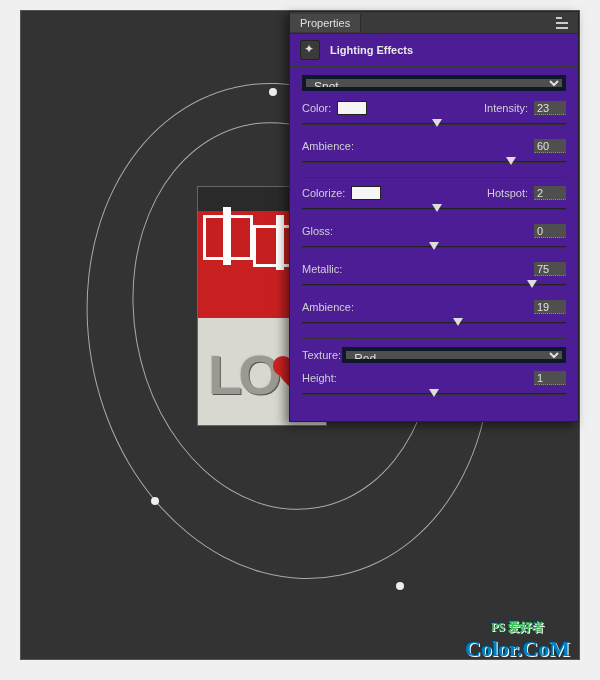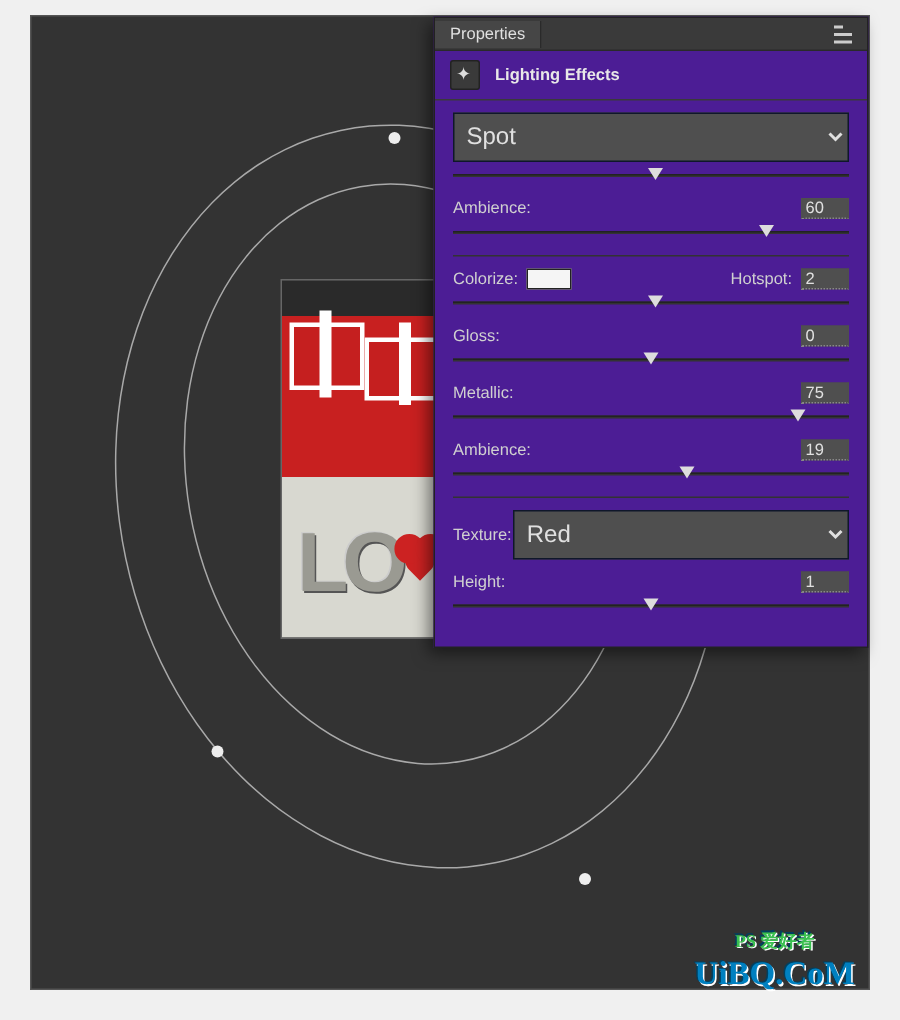--- a/index.html
+++ b/index.html
@@ -15,21 +15,21 @@
   }
   .frame {
     position: absolute;
     left: 20px; top: 10px;
     width: 560px; height: 650px;
     background: #333333;
     border: 1px solid #555;
   }
   .canvas-area {
     position: absolute;
-    left: 8px; top: 0;
+    left: 18px; top: 0;
     width: 560px; height: 650px;
   }
   .ellipse {
     position: absolute;
     border: 1px solid rgba(220,220,220,0.7);
     border-radius: 50%;
   }
   .ellipse.outer {
     left: 50px; top: 70px;
     width: 400px; height: 500px;
@@ -136,24 +136,24 @@
     left: 3px; top: 1px;
     color: #ddd;
     font-size: 12px;
   }
   .section-title { font-weight: bold; color: #e8e8e8; }
 
   .panel-body { padding: 8px 12px 18px 12px; }
   .dropdown {
     width: 100%;
     background: #4f4f4f;
-    border: 1px solid #0f172a;
+    border: 4px solid #0f172a;
     color: #e0e0e0;
-    height: 33px;
-    font-size: 16px;
+    height: 16px;
+    font-size: 12px;
     padding: 0 4px;
   }
   .row {
     display: flex;
     align-items: center;
     margin-top: 8px;
     gap: 6px;
   }
   .label { color: #d0d0d0; }
   .swatch {
@@ -254,20 +254,26 @@
       <div class="le-icon"></div>
       <div class="section-title">Lighting Effects</div>
     </div>
 
     <div class="panel-body">
       <select class="dropdown">
         <option>Spot</option>
       </select>
 
       
+      <div class="row">
+        <span class="label">Color:</span>
+        <span class="swatch"></span>
+        <span class="label right">Intensity:</span>
+        <input class="value-input" value="23" style="">
+      </div>
       <div class="slider">
         <div class="track"></div>
           <div class="thumb" style="left:51%"></div>
       </div>
 
       
       <div class="row">
         <span class="label">Ambience:</span>
         <span class="right"></span>
         <input class="value-input" value="60" style="">
@@ -344,14 +350,14 @@
         <div class="track"></div>
           <div class="thumb" style="left:50%"></div>
       </div>
     </div>
   </div>
 
 </div>
 
 <div class="watermark">
   <small>PS 爱好者</small>
-  <span>UiBQ.CoM</span>
+  <span>Color.CoM</span>
 </div>
 
 </body></html>

